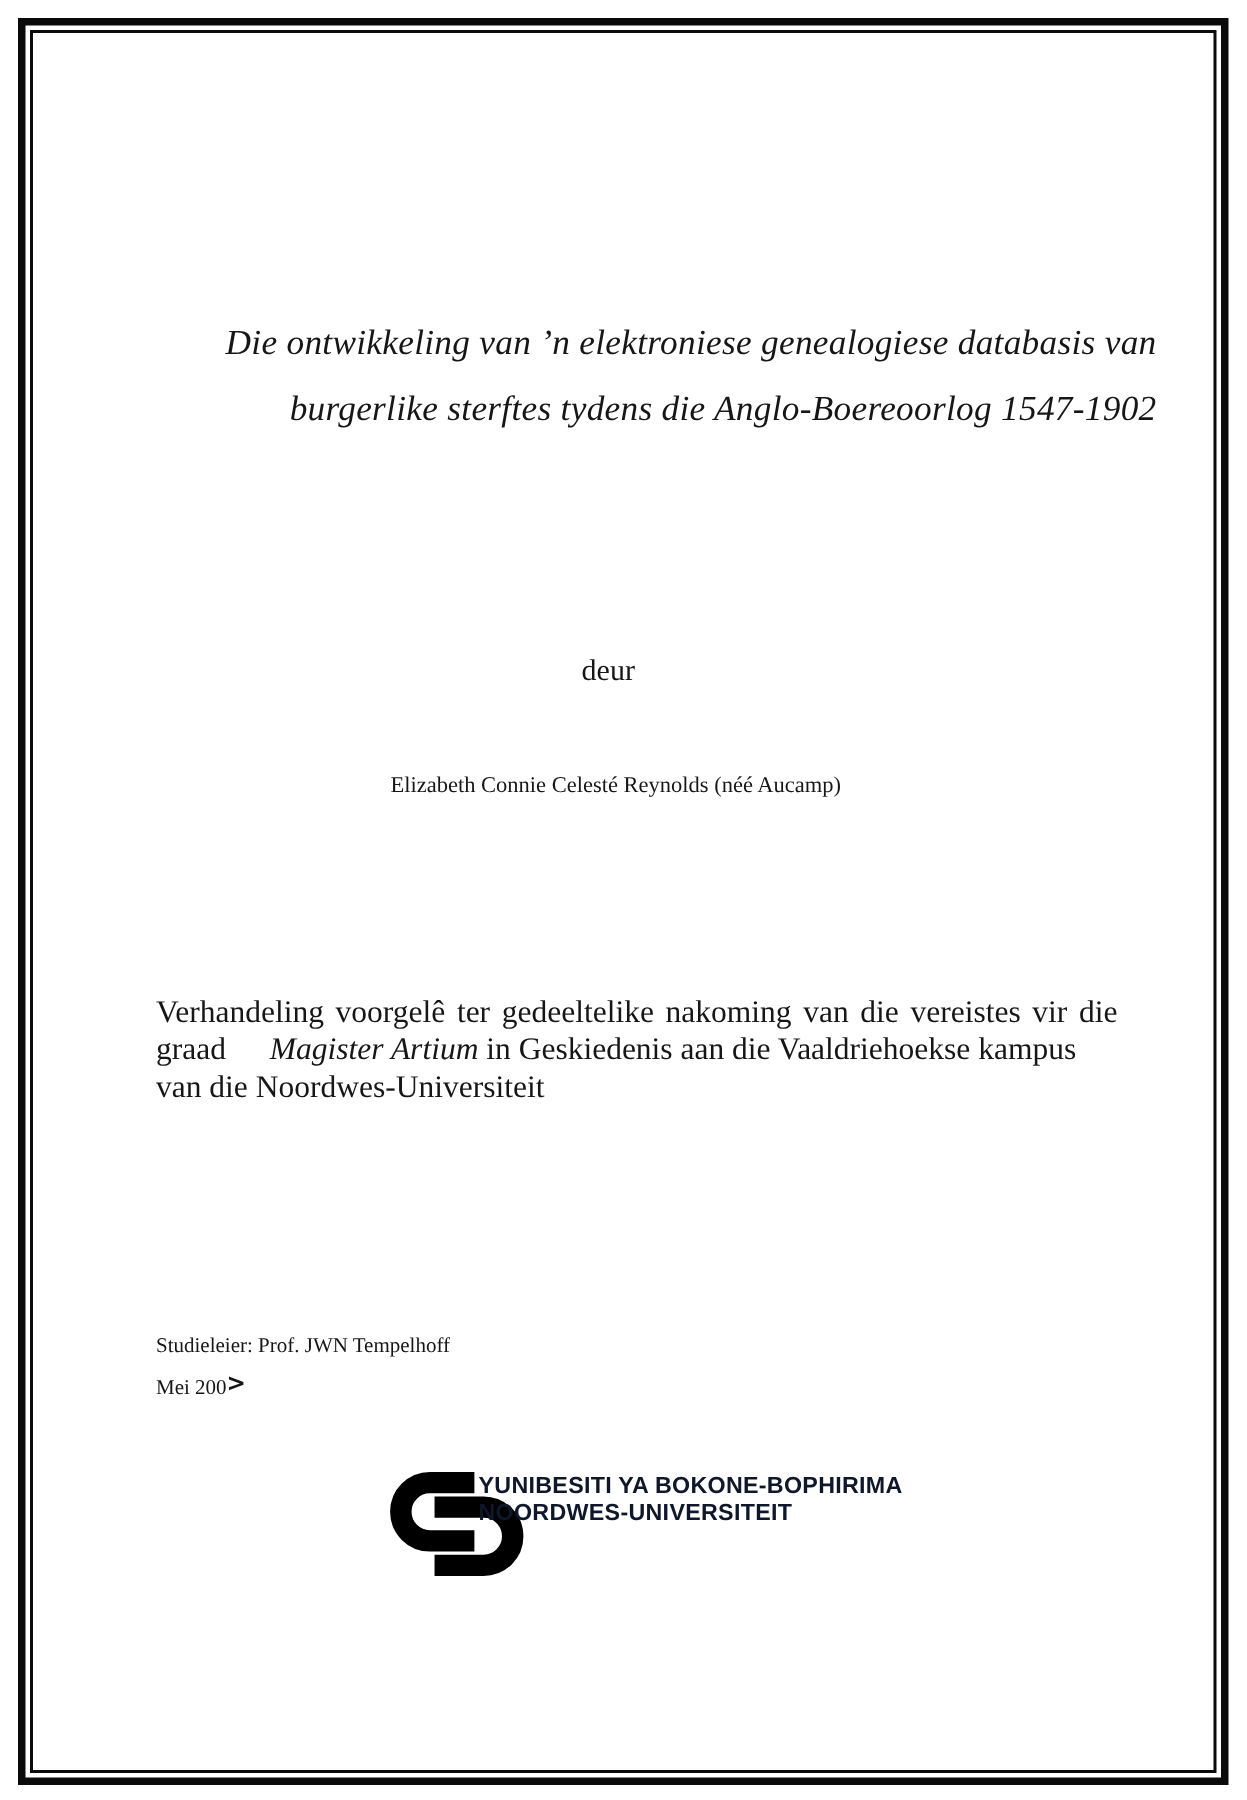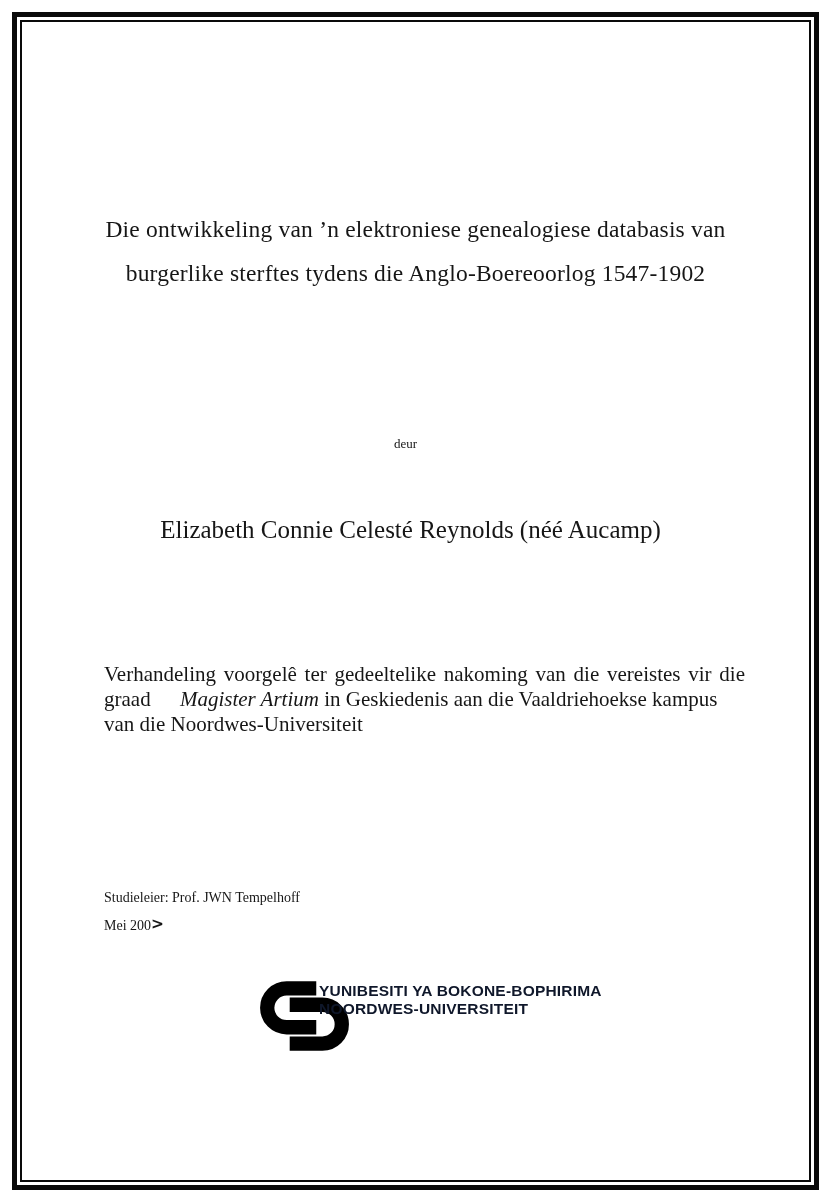--- a/index.html
+++ b/index.html
@@ -26,40 +26,41 @@
     position: absolute;
     left: 20px; top: 20px; right: 20px; bottom: 18px;
     border: 2px solid #0a0a0a;
     pointer-events: none;
   }
   .title-block {
     position: absolute;
     top: 207px;
     left: 60px;
     right: 60px;
-    text-align: center;
+    text-align: right;
+    font-style: italic;
   }
   .title-line {
     font-size: 23.5px;
     line-height: 44px;
     letter-spacing: 0.2px;
   }
   .byline {
     position: absolute;
     top: 436px;
     left: 0; right: 20px;
     text-align: center;
-    font-size: 13px;
+    font-size: 20px;
   }
   .author {
     position: absolute;
     top: 516px;
     left: 0; right: 10px;
     text-align: center;
-    font-size: 25px;
+    font-size: 15px;
   }
   .statement {
     position: absolute;
     top: 662px;
     left: 104px;
     width: 641px;
     font-size: 21px;
     line-height: 25px;
   }
   .statement .justified {

